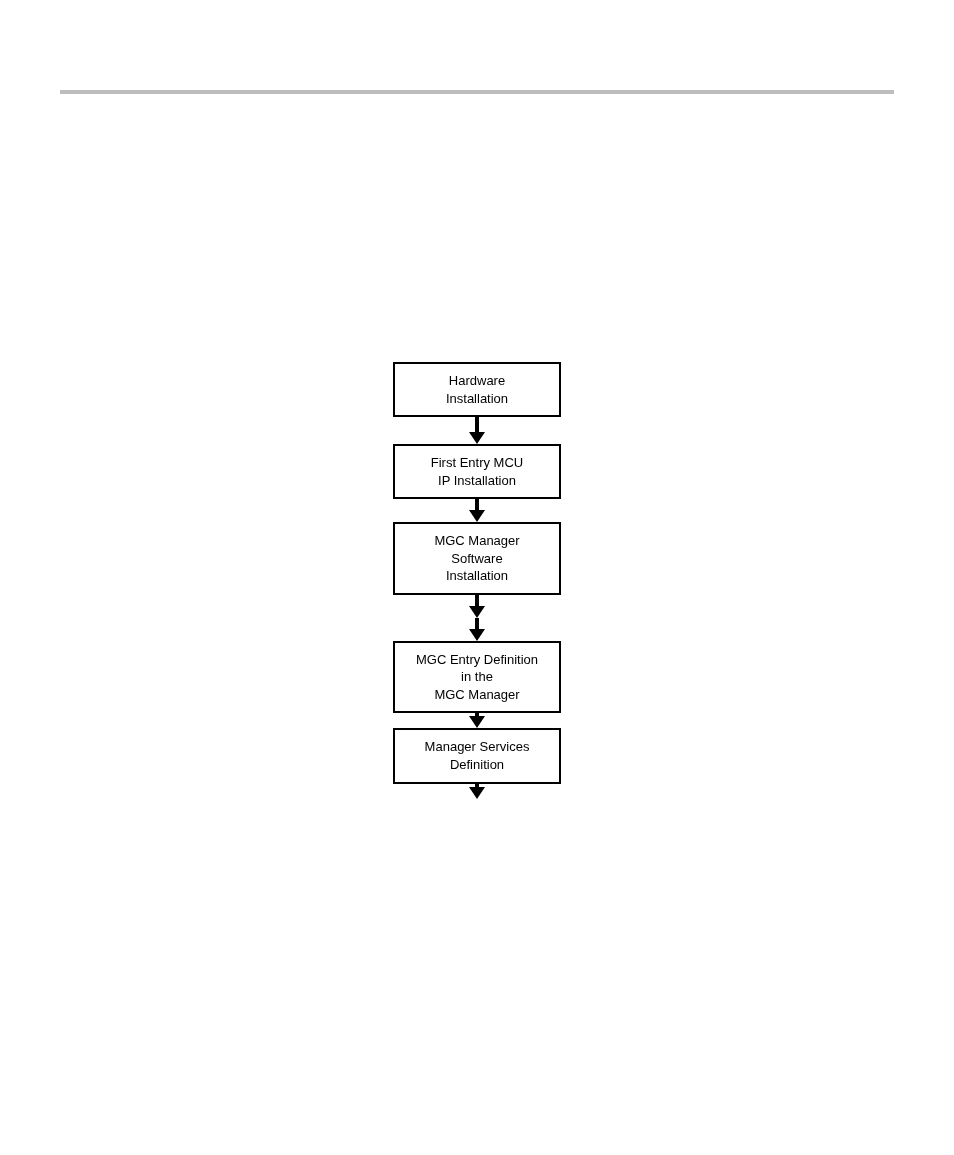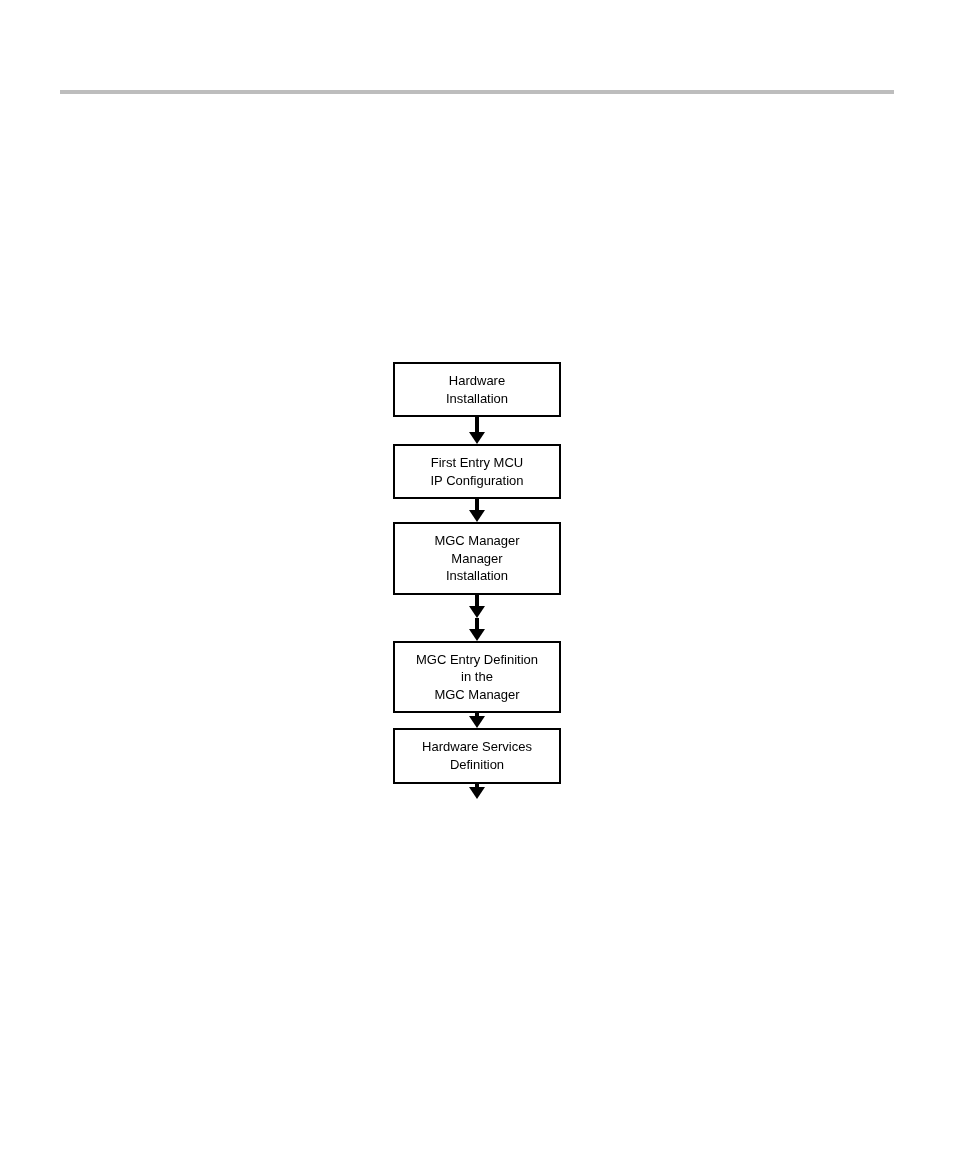--- a/index.html
+++ b/index.html
@@ -77,31 +77,31 @@
       <span class="line">Installation</span>
     </div>
 
     <div class="arrow">
       <div class="shaft" style="height:16px"></div>
       <div class="head"></div>
     </div>
 
     <div class="box">
       <span class="line">First Entry MCU</span>
-      <span class="line">IP Configuration</span>
+      <span class="line">IP Installation</span>
     </div>
 
     <div class="arrow">
       <div class="shaft" style="height:12px"></div>
       <div class="head"></div>
     </div>
 
     <div class="box">
       <span class="line">MGC Manager</span>
-      <span class="line">Manager</span>
+      <span class="line">Software</span>
       <span class="line">Installation</span>
     </div>
 
     <div class="arrow">
       <div class="shaft" style="height:12px"></div>
       <div class="head"></div>
     </div>
 
 
     <div class="arrow">
@@ -114,21 +114,21 @@
       <span class="line">in the</span>
       <span class="line">MGC Manager</span>
     </div>
 
     <div class="arrow">
       <div class="shaft" style="height:4px"></div>
       <div class="head"></div>
     </div>
 
     <div class="box">
-      <span class="line">Hardware Services</span>
+      <span class="line">Manager Services</span>
       <span class="line">Definition</span>
     </div>
 
     <div class="arrow">
       <div class="shaft" style="height:4px"></div>
       <div class="head"></div>
     </div>
 
 
   </div>

